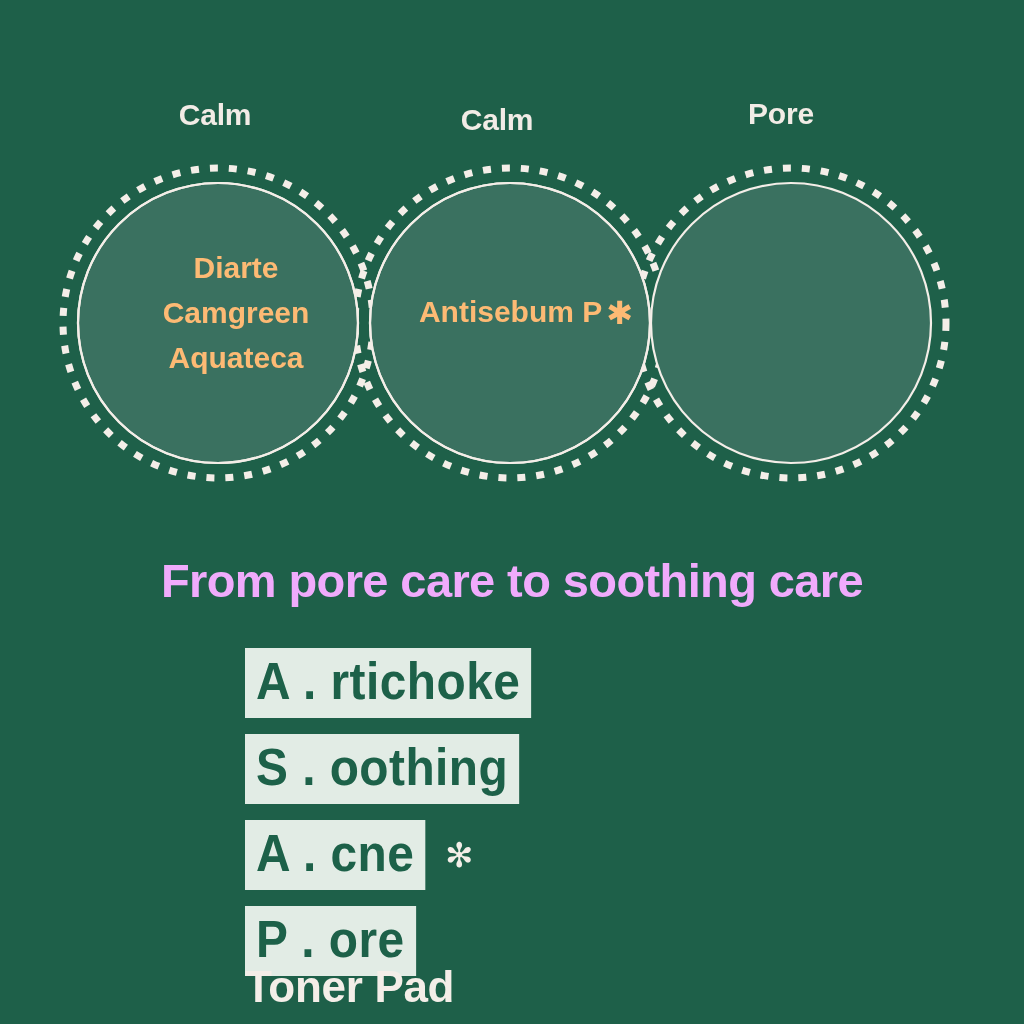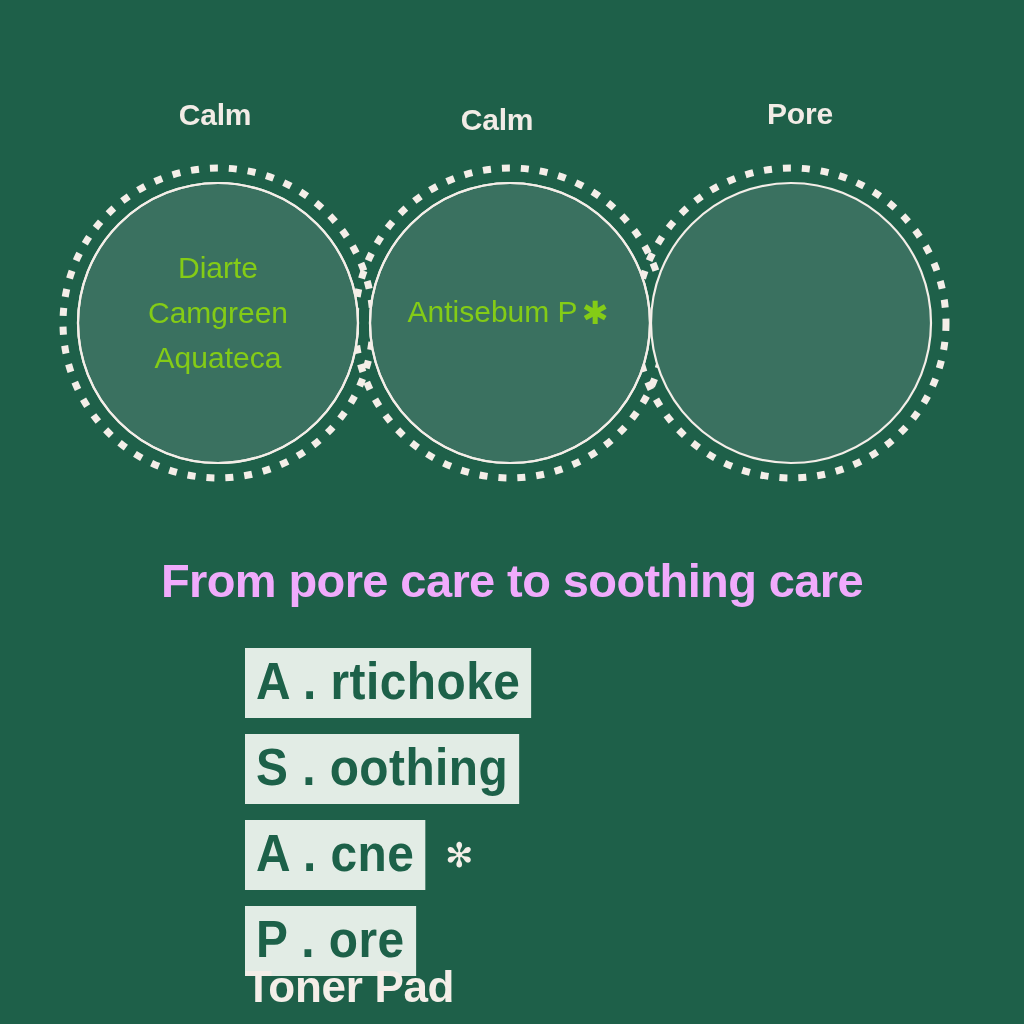--- a/index.html
+++ b/index.html
@@ -32,27 +32,28 @@
     font-size:30px;
     font-weight:700;
     letter-spacing:-0.2px;
     text-align:center;
     white-space:nowrap;
     transform:translateX(-50%);
   }
 
   .circle-body {
     position:absolute;
-    color:#84cc16;
+    color:#fdba74;
     font-size:30px;
-    font-weight:400;
+    font-weight:700;
     line-height:1.5;
     text-align:center;
     white-space:nowrap;
     transform:translate(-50%,-50%);
+    margin-left:18px;
   }
 
   .circle-body .line { display:block; }
 
   .star-glyph {
     display:inline-block;
     font-size:32px;
     line-height:1;
     vertical-align:-2px;
     margin-left:4px;
@@ -142,21 +143,21 @@
       <circle cx="218" cy="323" r="140" fill="#3a7160" stroke="#f4eee8" stroke-width="2.2"></circle>
       <circle cx="510" cy="323" r="140" fill="#3a7160" stroke="#f4eee8" stroke-width="2.2"></circle>
       <circle cx="791" cy="323" r="140" fill="#3a7160" stroke="#f4eee8" stroke-width="2.2"></circle>
 
       <circle cx="218" cy="323" r="140" fill="none" stroke="#f4eee8" stroke-width="2.2"></circle>
       <circle cx="510" cy="323" r="140" fill="none" stroke="#f4eee8" stroke-width="2.2"></circle>
     </svg>
 
     <div class="circle-label" style="left:215px; top:98px;">Calm</div>
     <div class="circle-label" style="left:497px; top:103px;">Calm</div>
-    <div class="circle-label" style="left:781px; top:97px;margin-left:19px;">Pore</div>
+    <div class="circle-label" style="left:781px; top:97px;">Pore</div>
 
     <div class="circle-body" style="left:218px; top:312px;">
       <span class="line">Diarte</span>
       <span class="line">Camgreen</span>
       <span class="line">Aquateca</span>
     </div>
 
     <div class="circle-body" style="left:508px; top:311px;">
       <span>Antisebum P</span><span class="star-glyph">✱</span>
     </div>

